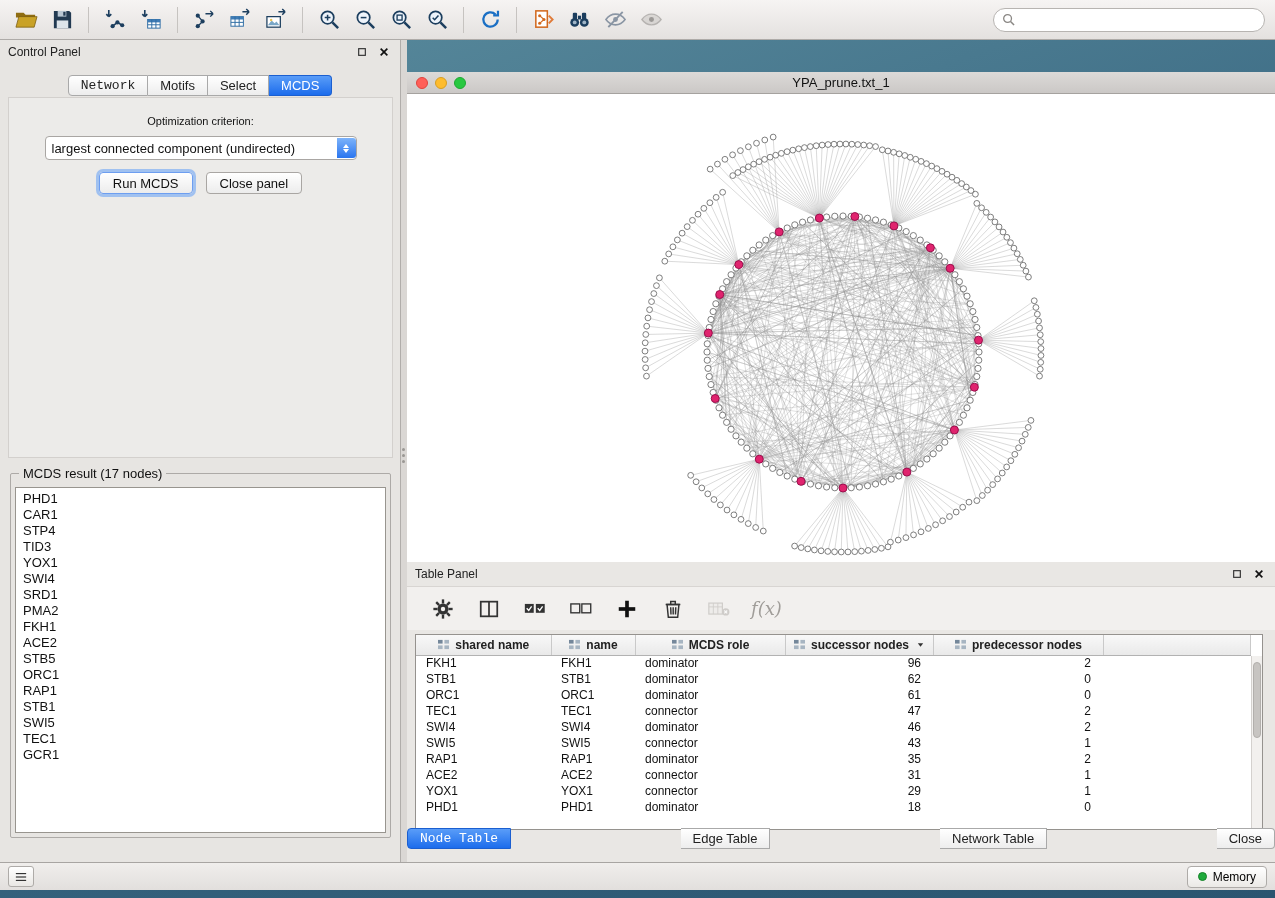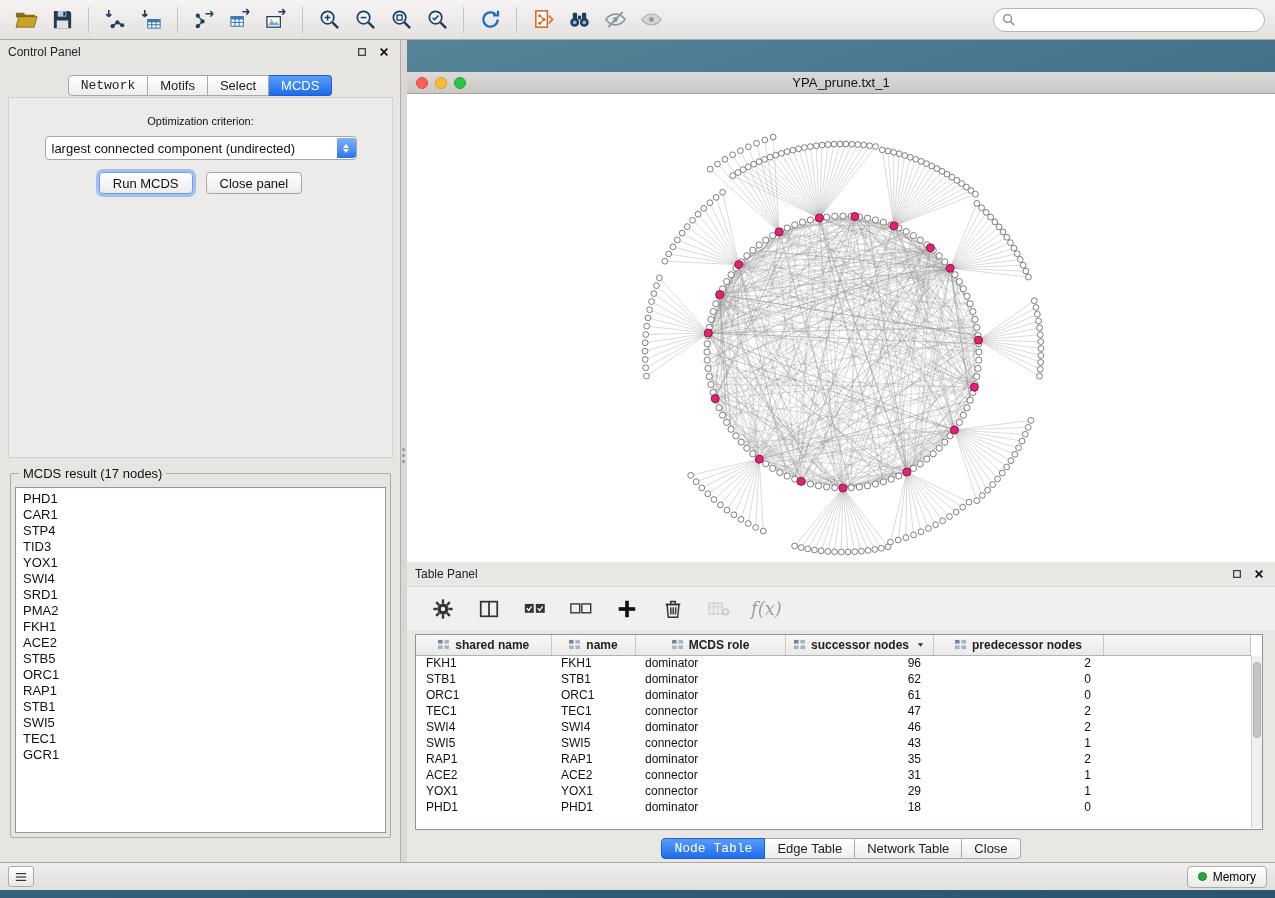--- a/index.html
+++ b/index.html
@@ -104,21 +104,21 @@
   .th-icon { width:13px; height:11px; }
   .sort-arrow { width:9px; height:9px; margin-left:2px; }
   tbody td { height:16px; font-size:12px; padding:0 0 0 10px; white-space:nowrap;
     overflow:hidden; color:#111; }
   tbody td.num { text-align:right; padding:0 12px 0 0; }
   .vscroll { position:absolute; right:0; top:21px; bottom:1px; width:11px;
     background:#f2f0ee; border-left:1px solid #d4d1ce; }
   .vscroll .thumb { position:absolute; left:1px; right:1px; top:6px; height:76px;
     background:#c7c4c1; border-radius:5px; border:1px solid #b2afac; }
 
-  .table-tabs { position:absolute; left:0; right:0; top:276px; display:flex; justify-content:center; }
+  .table-tabs { position:absolute; left:0; right:0; top:266px; display:flex; justify-content:space-between; }
 
   
   .statusbar { position:absolute; left:0; top:862px; width:1275px; height:28px;
     background:linear-gradient(#f0eeec,#e2dfdd); border-top:1px solid #a8a5a2;
     display:flex; align-items:center; padding:0 8px; }
   .status-btn { width:26px; height:21px; background:linear-gradient(#fff,#e9e7e4);
     border:1px solid #aeaba8; border-radius:3px; display:flex; align-items:center; justify-content:center; }
   .memory-btn { margin-left:auto; height:22px; padding:0 10px; display:flex; align-items:center; gap:6px;
     background:linear-gradient(#fff,#ebe9e6); border:1px solid #aeaba8; border-radius:4px; font-size:12px; }
   .memory-dot { width:9px; height:9px; border-radius:50%; background:#1faa3b; border:1px solid #158229; }

